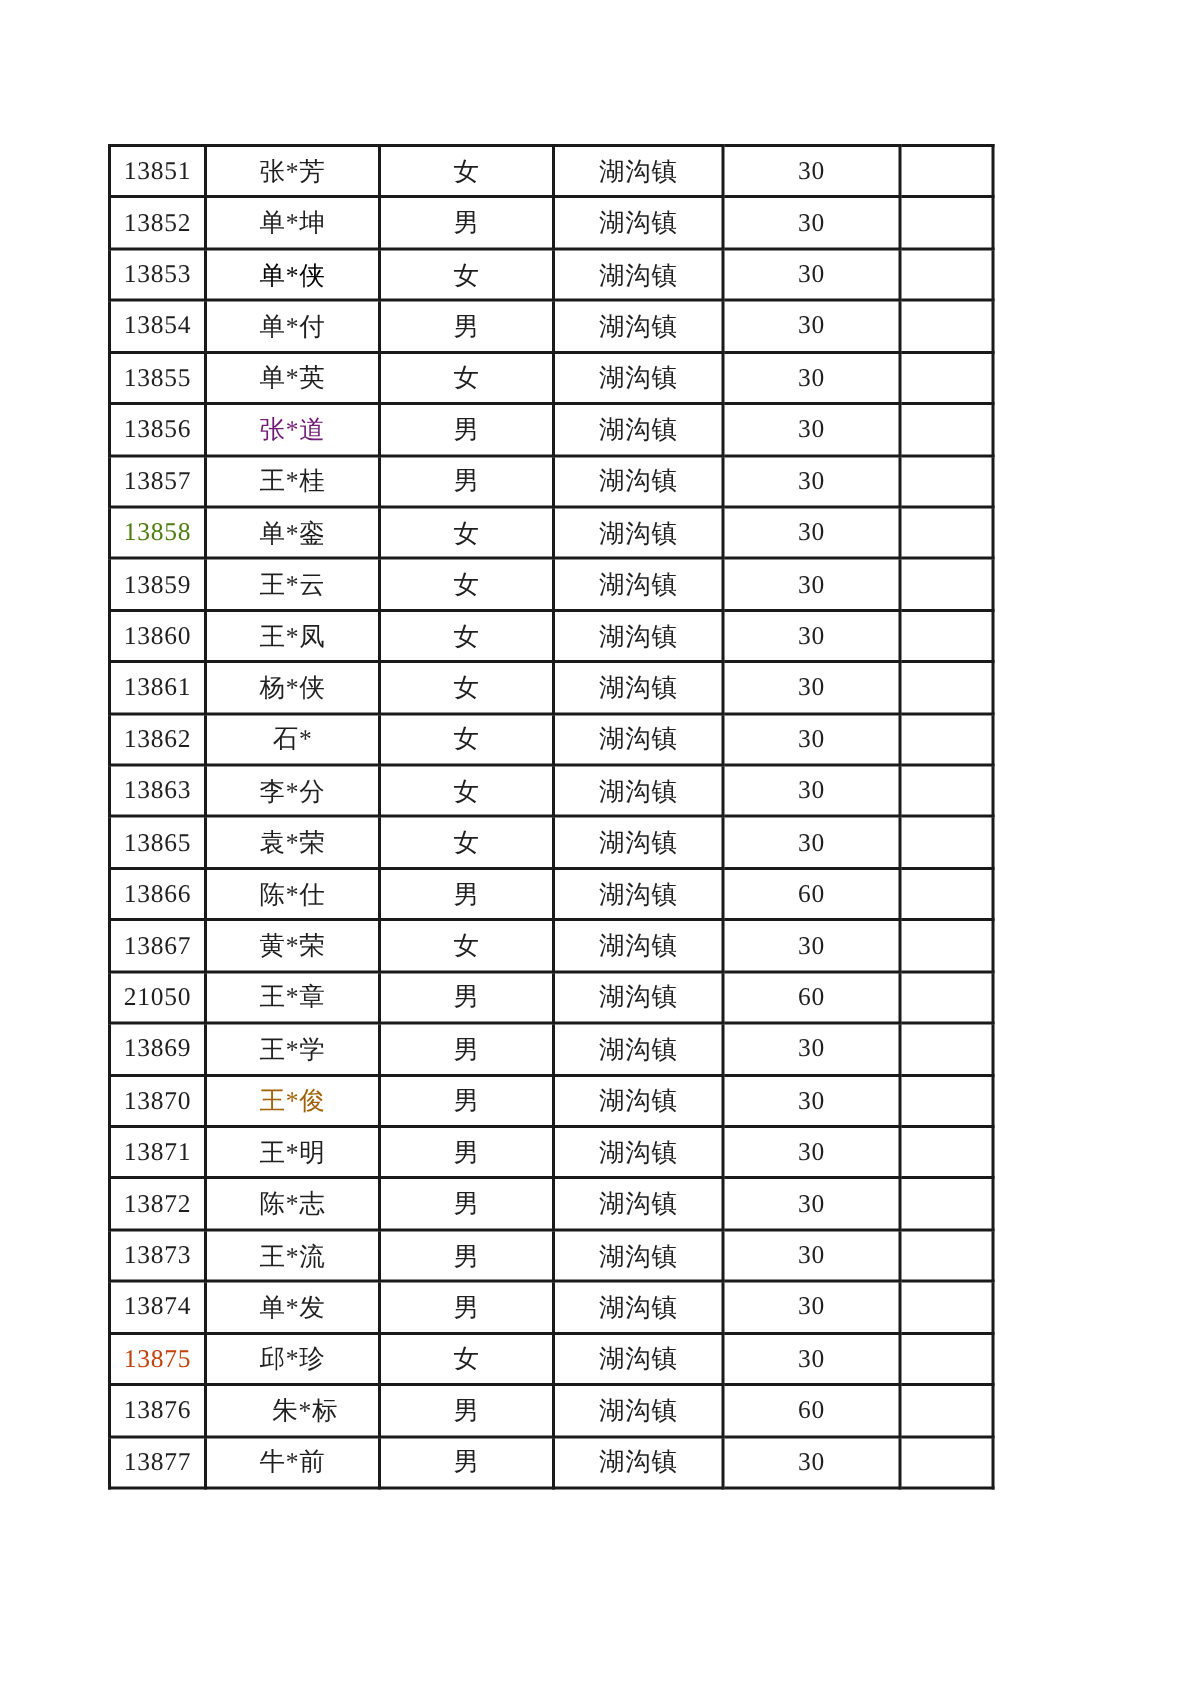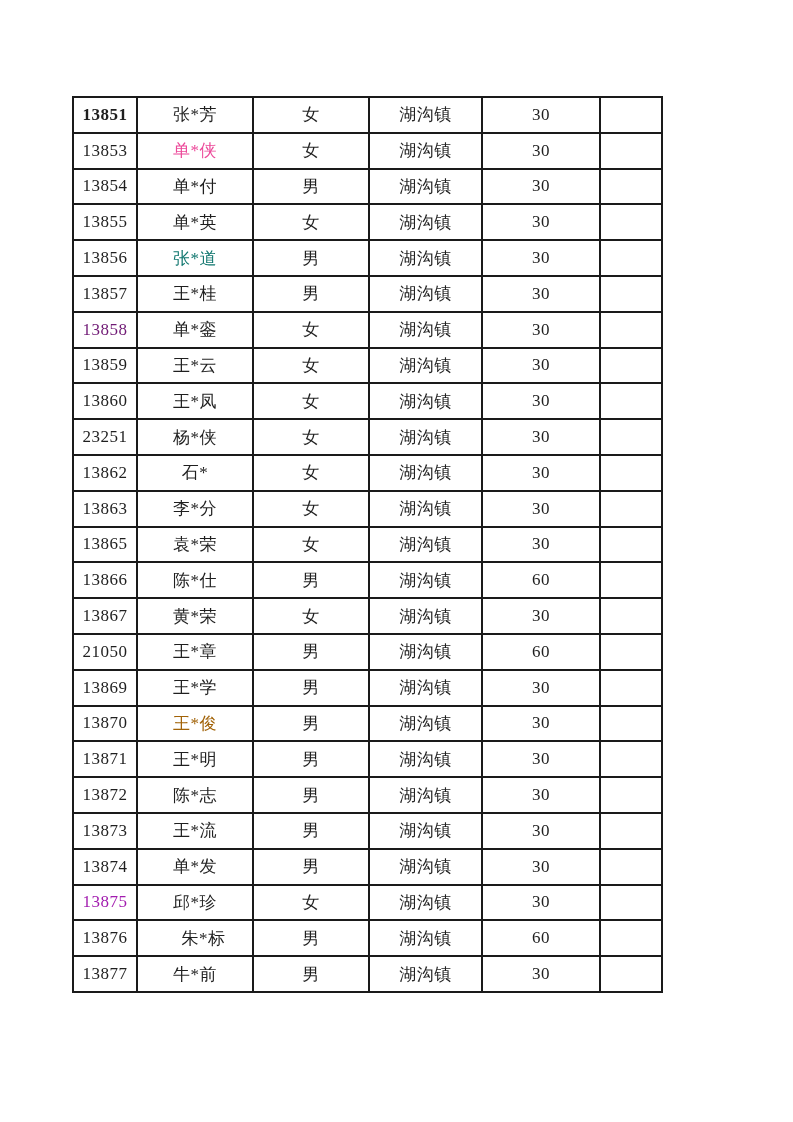--- a/index.html
+++ b/index.html
@@ -50,30 +50,38 @@
     <colgroup>
       <col class="col-id">
       <col class="col-name">
       <col class="col-gender">
       <col class="col-town">
       <col class="col-amount">
       <col class="col-note">
     </colgroup>
     <tbody>
         <tr>
-          <td style="color: rgb(31, 31, 31); border-color: rgb(26, 26, 26); font-weight: bold;">13851</td>
+          <td style="color: rgb(31, 31, 31); border-color: rgb(26, 26, 26);">13851</td>
           <td style="color: rgb(31, 31, 31); border-color: rgb(26, 26, 26);">张*芳</td>
           <td style="color: rgb(31, 31, 31); border-color: rgb(26, 26, 26);">女</td>
           <td style="color: rgb(31, 31, 31); border-color: rgb(26, 26, 26);">湖沟镇</td>
           <td style="color: rgb(31, 31, 31); border-color: rgb(26, 26, 26);">30</td>
           <td style="color: rgb(31, 31, 31); border-color: rgb(26, 26, 26);"></td>
         </tr>
         <tr>
+          <td style="color: rgb(31, 31, 31); border-color: rgb(26, 26, 26);">13852</td>
+          <td style="color: rgb(31, 31, 31); border-color: rgb(26, 26, 26);">单*坤</td>
+          <td style="color: rgb(31, 31, 31); border-color: rgb(26, 26, 26);">男</td>
+          <td style="color: rgb(31, 31, 31); border-color: rgb(26, 26, 26);">湖沟镇</td>
+          <td style="color: rgb(31, 31, 31); border-color: rgb(26, 26, 26);">30</td>
+          <td style="color: rgb(31, 31, 31); border-color: rgb(26, 26, 26);"></td>
+        </tr>
+        <tr>
           <td style="color: rgb(31, 31, 31); border-color: rgb(26, 26, 26);">13853</td>
-          <td style="color: #ec4899; border-color: rgb(26, 26, 26);">单*侠</td>
+          <td style="color: #000000; border-color: rgb(26, 26, 26);">单*侠</td>
           <td style="color: rgb(31, 31, 31); border-color: rgb(26, 26, 26);">女</td>
           <td style="color: rgb(31, 31, 31); border-color: rgb(26, 26, 26);">湖沟镇</td>
           <td style="color: rgb(31, 31, 31); border-color: rgb(26, 26, 26);">30</td>
           <td style="color: rgb(31, 31, 31); border-color: rgb(26, 26, 26);"></td>
         </tr>
         <tr>
           <td style="color: rgb(31, 31, 31); border-color: rgb(26, 26, 26);">13854</td>
           <td style="color: rgb(31, 31, 31); border-color: rgb(26, 26, 26);">单*付</td>
           <td style="color: rgb(31, 31, 31); border-color: rgb(26, 26, 26);">男</td>
           <td style="color: rgb(31, 31, 31); border-color: rgb(26, 26, 26);">湖沟镇</td>
@@ -83,36 +91,36 @@
         <tr>
           <td style="color: rgb(31, 31, 31); border-color: rgb(26, 26, 26);">13855</td>
           <td style="color: rgb(31, 31, 31); border-color: rgb(26, 26, 26);">单*英</td>
           <td style="color: rgb(31, 31, 31); border-color: rgb(26, 26, 26);">女</td>
           <td style="color: rgb(31, 31, 31); border-color: rgb(26, 26, 26);">湖沟镇</td>
           <td style="color: rgb(31, 31, 31); border-color: rgb(26, 26, 26);">30</td>
           <td style="color: rgb(31, 31, 31); border-color: rgb(26, 26, 26);"></td>
         </tr>
         <tr>
           <td style="color: rgb(31, 31, 31); border-color: rgb(26, 26, 26);">13856</td>
-          <td style="color: #0f766e; border-color: rgb(26, 26, 26);">张*道</td>
+          <td style="color: #701a75; border-color: rgb(26, 26, 26);">张*道</td>
           <td style="color: rgb(31, 31, 31); border-color: rgb(26, 26, 26);">男</td>
           <td style="color: rgb(31, 31, 31); border-color: rgb(26, 26, 26);">湖沟镇</td>
           <td style="color: rgb(31, 31, 31); border-color: rgb(26, 26, 26);">30</td>
           <td style="color: rgb(31, 31, 31); border-color: rgb(26, 26, 26);"></td>
         </tr>
         <tr>
           <td style="color: rgb(31, 31, 31); border-color: rgb(26, 26, 26);">13857</td>
           <td style="color: rgb(31, 31, 31); border-color: rgb(26, 26, 26);">王*桂</td>
           <td style="color: rgb(31, 31, 31); border-color: rgb(26, 26, 26);">男</td>
           <td style="color: rgb(31, 31, 31); border-color: rgb(26, 26, 26);">湖沟镇</td>
           <td style="color: rgb(31, 31, 31); border-color: rgb(26, 26, 26);">30</td>
           <td style="color: rgb(31, 31, 31); border-color: rgb(26, 26, 26);"></td>
         </tr>
         <tr>
-          <td style="color: #701a75; border-color: rgb(26, 26, 26);">13858</td>
+          <td style="color: #4d7c0f; border-color: rgb(26, 26, 26);">13858</td>
           <td style="color: rgb(31, 31, 31); border-color: rgb(26, 26, 26);">单*銮</td>
           <td style="color: rgb(31, 31, 31); border-color: rgb(26, 26, 26);">女</td>
           <td style="color: rgb(31, 31, 31); border-color: rgb(26, 26, 26);">湖沟镇</td>
           <td style="color: rgb(31, 31, 31); border-color: rgb(26, 26, 26);">30</td>
           <td style="color: rgb(31, 31, 31); border-color: rgb(26, 26, 26);"></td>
         </tr>
         <tr>
           <td style="color: rgb(31, 31, 31); border-color: rgb(26, 26, 26);">13859</td>
           <td style="color: rgb(31, 31, 31); border-color: rgb(26, 26, 26);">王*云</td>
           <td style="color: rgb(31, 31, 31); border-color: rgb(26, 26, 26);">女</td>
@@ -122,21 +130,21 @@
         </tr>
         <tr>
           <td style="color: rgb(31, 31, 31); border-color: rgb(26, 26, 26);">13860</td>
           <td style="color: rgb(31, 31, 31); border-color: rgb(26, 26, 26);">王*凤</td>
           <td style="color: rgb(31, 31, 31); border-color: rgb(26, 26, 26);">女</td>
           <td style="color: rgb(31, 31, 31); border-color: rgb(26, 26, 26);">湖沟镇</td>
           <td style="color: rgb(31, 31, 31); border-color: rgb(26, 26, 26);">30</td>
           <td style="color: rgb(31, 31, 31); border-color: rgb(26, 26, 26);"></td>
         </tr>
         <tr>
-          <td style="color: rgb(31, 31, 31); border-color: rgb(26, 26, 26);">23251</td>
+          <td style="color: rgb(31, 31, 31); border-color: rgb(26, 26, 26);">13861</td>
           <td style="color: rgb(31, 31, 31); border-color: rgb(26, 26, 26);">杨*侠</td>
           <td style="color: rgb(31, 31, 31); border-color: rgb(26, 26, 26);">女</td>
           <td style="color: rgb(31, 31, 31); border-color: rgb(26, 26, 26);">湖沟镇</td>
           <td style="color: rgb(31, 31, 31); border-color: rgb(26, 26, 26);">30</td>
           <td style="color: rgb(31, 31, 31); border-color: rgb(26, 26, 26);"></td>
         </tr>
         <tr>
           <td style="color: rgb(31, 31, 31); border-color: rgb(26, 26, 26);">13862</td>
           <td style="color: rgb(31, 31, 31); border-color: rgb(26, 26, 26);">石*</td>
           <td style="color: rgb(31, 31, 31); border-color: rgb(26, 26, 26);">女</td>
@@ -226,21 +234,21 @@
         </tr>
         <tr>
           <td style="color: rgb(31, 31, 31); border-color: rgb(26, 26, 26);">13874</td>
           <td style="color: rgb(31, 31, 31); border-color: rgb(26, 26, 26);">单*发</td>
           <td style="color: rgb(31, 31, 31); border-color: rgb(26, 26, 26);">男</td>
           <td style="color: rgb(31, 31, 31); border-color: rgb(26, 26, 26);">湖沟镇</td>
           <td style="color: rgb(31, 31, 31); border-color: rgb(26, 26, 26);">30</td>
           <td style="color: rgb(31, 31, 31); border-color: rgb(26, 26, 26);"></td>
         </tr>
         <tr>
-          <td style="color: #a21caf; border-color: rgb(26, 26, 26);">13875</td>
+          <td style="color: #c2410c; border-color: rgb(26, 26, 26);">13875</td>
           <td style="color: rgb(31, 31, 31); border-color: rgb(26, 26, 26);">邱*珍</td>
           <td style="color: rgb(31, 31, 31); border-color: rgb(26, 26, 26);">女</td>
           <td style="color: rgb(31, 31, 31); border-color: rgb(26, 26, 26);">湖沟镇</td>
           <td style="color: rgb(31, 31, 31); border-color: rgb(26, 26, 26);">30</td>
           <td style="color: rgb(31, 31, 31); border-color: rgb(26, 26, 26);"></td>
         </tr>
         <tr>
           <td style="color: rgb(31, 31, 31); border-color: rgb(26, 26, 26);">13876</td>
           <td style="color: rgb(31, 31, 31); border-color: rgb(26, 26, 26); padding-left: 17px;">朱*标</td>
           <td style="color: rgb(31, 31, 31); border-color: rgb(26, 26, 26);">男</td>

